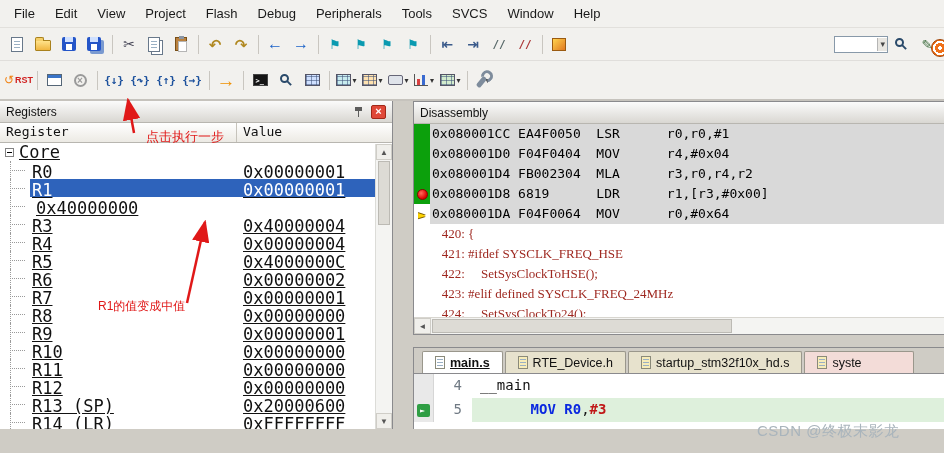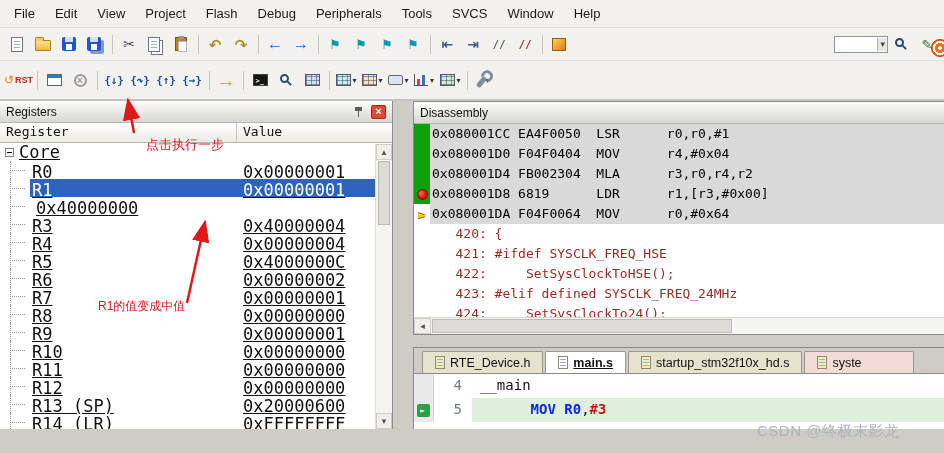--- a/index.html
+++ b/index.html
@@ -138,21 +138,21 @@
   .m-green .dz-marker { background:#0ca00c; }
   .bp-dot { display:none; }
   .m-bp .bp-dot { display:block; width:11px; height:11px; border-radius:50%;
     background:radial-gradient(circle at 35% 35%,#ff6a5a,#d80000 70%); border:1px solid #8a0000; }
   .cur-arrow { display:none; }
   .m-arrow .cur-arrow { display:block; }
   .m-arrow .cur-arrow::after { content:"►"; color:#ffd400; font-size:13px;
     text-shadow:0 1px 0 #7a5c00, 0 -1px 0 #7a5c00; }
   .dz-text { flex:1; padding:2px 12px 0 2px; white-space:pre; }
   .dz-row.asm .dz-text { background:#d9d9d9; color:#000; }
-  .dz-row.src .dz-text { color:#9e2820; }
+  .dz-row.src .dz-text { color:#9e2820;font-family:Liberation Serif, serif; }
   .hscroll { height:17px; background:#f4f4f2; border-top:1px solid #d8d6d0; display:flex; }
   .hs-btn { width:17px; background:#f0efeb; border:1px solid #cfcdc7; font-size:8px; color:#555;
     display:flex; align-items:center; justify-content:center; }
   .hs-thumb { width:300px; margin:1px; background:#dddbd5; border:1px solid #bcbab4; }
   .h-splitter { height:12px; }
   .editor-window { flex:1; display:flex; flex-direction:column; border:1px solid #8a8a8d;
     border-right:none; border-bottom:none; background:#cfccc5; min-height:0; }
   .tabstrip { height:26px; display:flex; align-items:flex-end; padding:3px 0 0 8px; gap:2px;
     background:#cfccc5; border-bottom:1px solid #8a8a8d; overflow:hidden; }
   .tab { display:flex; align-items:center; gap:5px; height:22px; padding:0 12px;
@@ -174,21 +174,21 @@
   .ed-code { flex:1; white-space:pre; padding:3px 0 0 8px; }
   .ed-line.current .ed-code { background:#def0dc; }
   .cur-exec { width:13px; height:13px; background:#2f9e44; border-radius:2px; position:relative; }
   .cur-exec::after { content:"►"; color:#fff; font-size:8px; position:absolute; left:3px; top:2px; }
   .k-blue { color:#0a28e0; font-weight:bold; }
   .k-red { color:#c01818; font-weight:bold; }
   .k-plain { color:#111; }
   
   .overlay-svg { position:absolute; inset:0; pointer-events:none; z-index:60; }
   .note { position:absolute; color:#e01818; z-index:61; white-space:nowrap; }
-  #note-step { left:146px; top:136px; font-size:13px; }
+  #note-step { left:146px; top:128px; font-size:13px; }
   #note-r1 { left:98px; top:298px; font-size:12px;text-align:center; }
   .watermark { position:absolute; left:757px; top:422px; z-index:50;
     color:#a9b4bc; font-size:15px; letter-spacing:.5px; }
 </style>
 </head>
 <body>
 
 <div class="window">
 
 
@@ -561,28 +561,28 @@
           <div class="hs-btn">◄</div>
           <div class="hs-thumb"></div>
         </div>
       </div>
 
       <div class="h-splitter"></div>
 
       <div class="editor-window">
         <div class="tabstrip">
 
+            <div class="tab active">
+              <span class="tab-icon"></span>
+              <span class="tab-label">main.s</span>
+            </div>
+
             <div class="tab">
               <span class="tab-icon"></span>
               <span class="tab-label">RTE_Device.h</span>
-            </div>
-
-            <div class="tab active">
-              <span class="tab-icon"></span>
-              <span class="tab-label">main.s</span>
             </div>
 
             <div class="tab">
               <span class="tab-icon"></span>
               <span class="tab-label">startup_stm32f10x_hd.s</span>
             </div>
 
             <div class="tab partial">
               <span class="tab-icon"></span>
               <span class="tab-label">syste</span>

